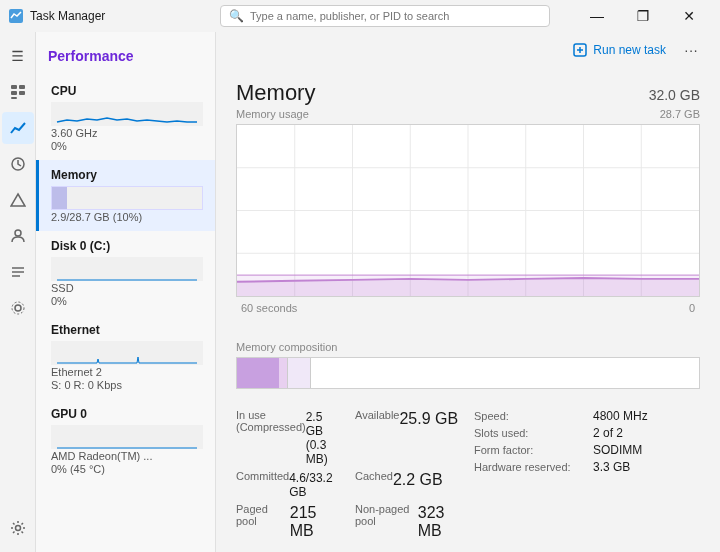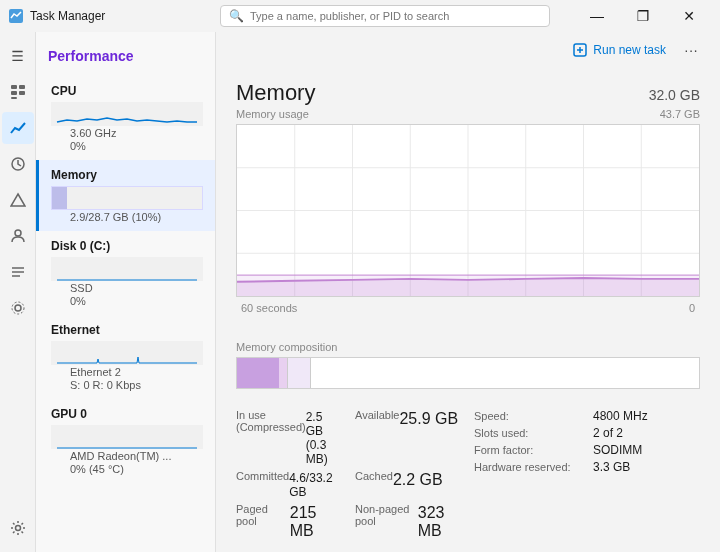--- a/index.html
+++ b/index.html
@@ -53,21 +53,21 @@
     }
     .sidebar-header {
       font-size: 14px; font-weight: 600; padding: 8px 12px 12px;
       color: #6d28d9;
     }
     .sidebar-item {
       padding: 8px 12px; cursor: pointer; border-left: 3px solid transparent;
     }
     .sidebar-item.active { background: #e8f0ff; border-left: 3px solid #0078d4; }
     .sidebar-item .item-title { font-size: 12px; font-weight: 600; color: #1a1a1a; }
-    .sidebar-item .item-sub { font-size: 11px; color: #555; margin-top: 1px; margin-left: 19px; }
+    .sidebar-item .item-sub { font-size: 11px; color: #555; margin-top: 1px; }
     .sidebar-item .item-graph {
       height: 24px; background: #f0f0f0; margin-top: 4px; position: relative; overflow: hidden;
     }
     .memory-graph-small {
       height: 24px; background: #f0f0f0; margin-top: 4px;
       border: 1px solid #d8d8ff; position: relative;
     }
     .memory-graph-small .fill {
       height: 100%; width: 10%; background: #7070e0; opacity: 0.4;
     }
@@ -285,21 +285,21 @@
       <button class="more-btn">···</button>
     </div>
 
     <div class="memory-panel">
       <div class="memory-header">
         <span class="memory-title">Memory</span>
         <span class="memory-total">32.0 GB</span>
       </div>
       <div style="display:flex;justify-content:space-between;">
         <span class="memory-usage-label">Memory usage</span>
-        <span class="memory-usage-right">43.7 GB</span>
+        <span class="memory-usage-right">28.7 GB</span>
       </div>
 
       <div class="chart-container" style="flex:1;min-height:170px;margin-bottom:20px;">
         <svg class="chart-svg" viewBox="0 0 480 180" preserveAspectRatio="none">
 
           <line x1="60" y1="0" x2="60" y2="180" stroke="#e8e8e8" stroke-width="1"></line>
           <line x1="120" y1="0" x2="120" y2="180" stroke="#e8e8e8" stroke-width="1"></line>
           <line x1="180" y1="0" x2="180" y2="180" stroke="#e8e8e8" stroke-width="1"></line>
           <line x1="240" y1="0" x2="240" y2="180" stroke="#e8e8e8" stroke-width="1"></line>
           <line x1="300" y1="0" x2="300" y2="180" stroke="#e8e8e8" stroke-width="1"></line>

